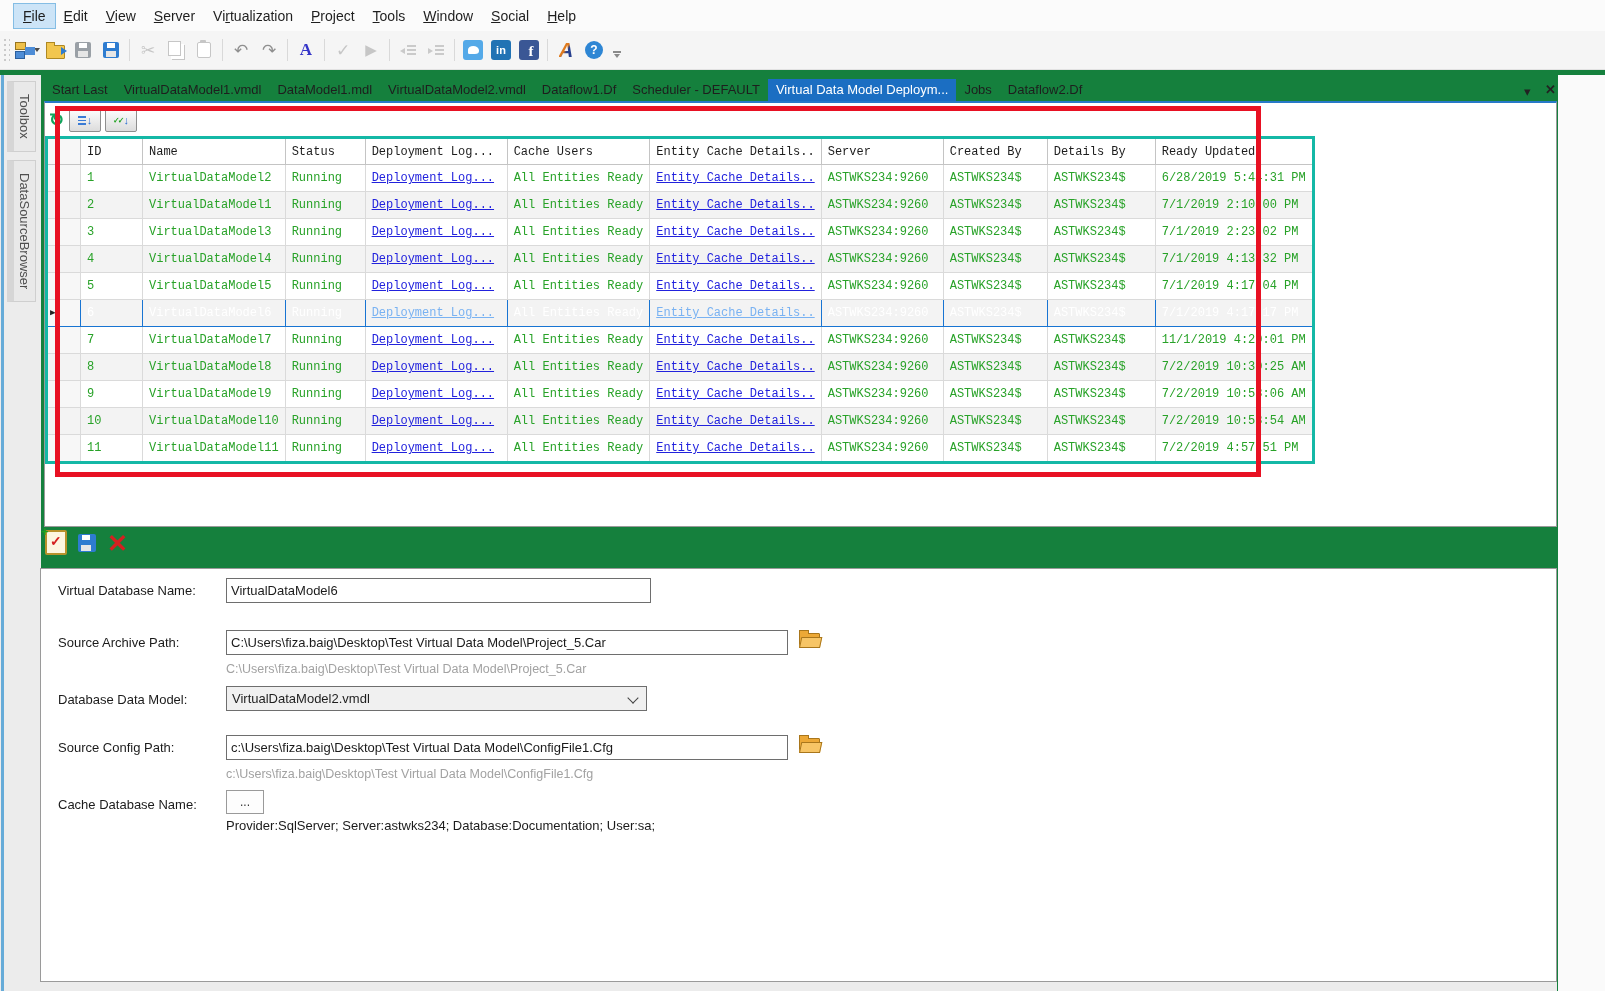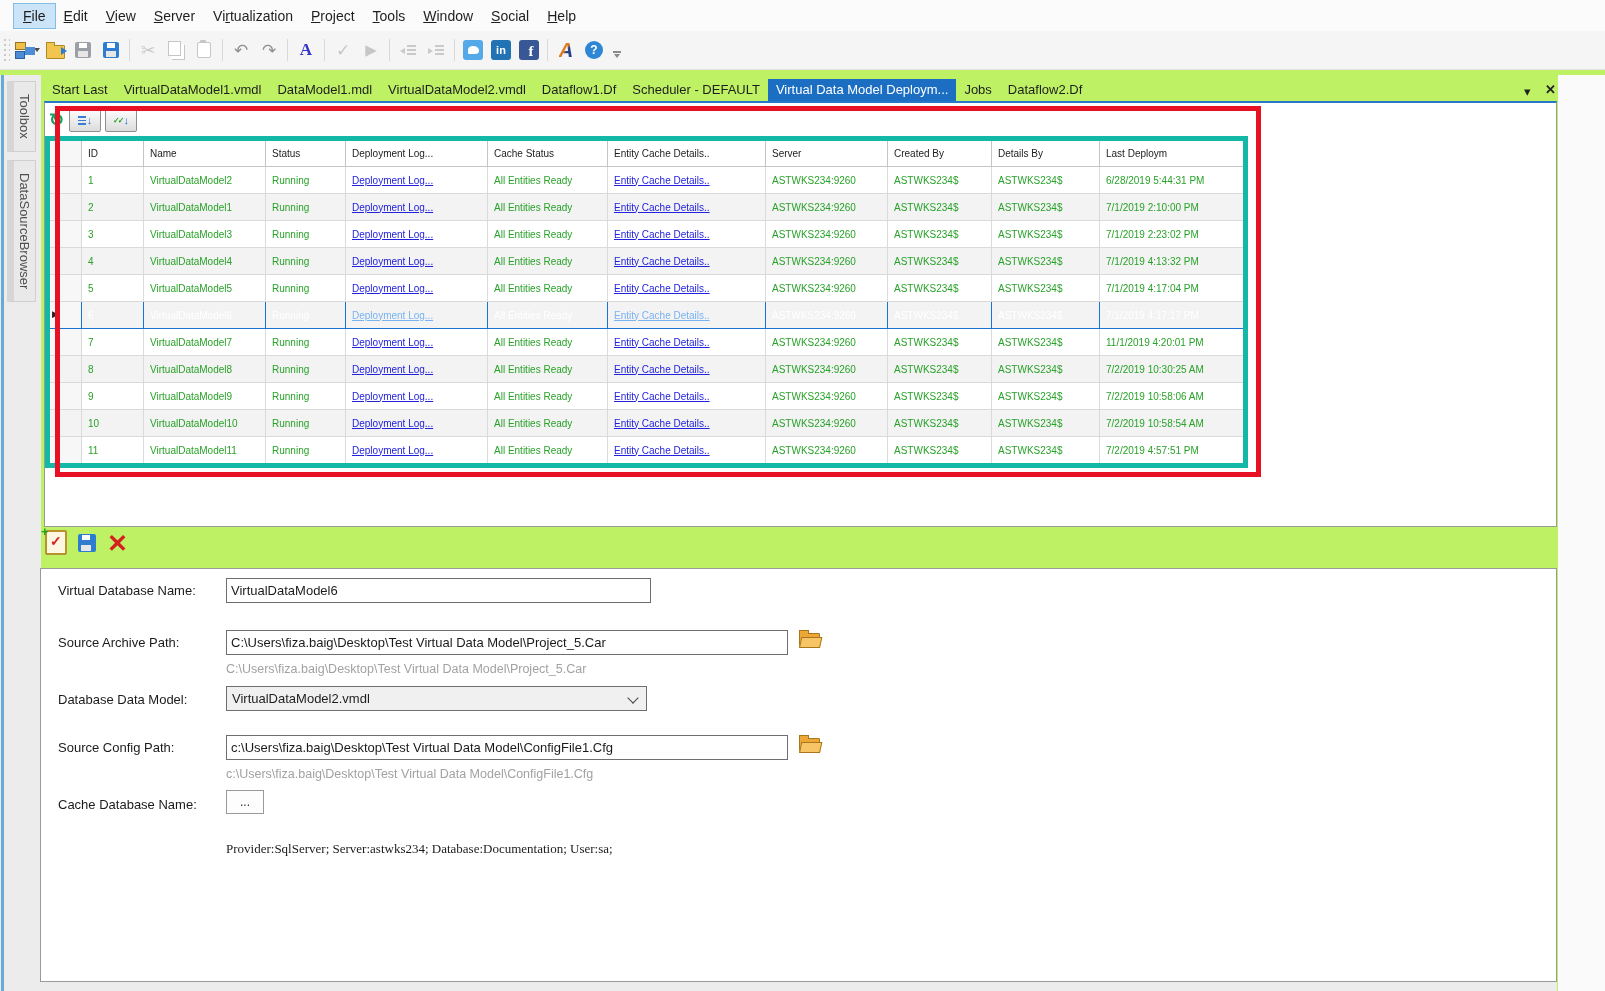--- a/index.html
+++ b/index.html
@@ -1,16 +1,16 @@
 <!DOCTYPE html>
 <html><head>
 <meta charset="utf-8">
 <style>
   html,body{margin:0;padding:0;background:#fff;}
-  #app{position:relative;width:1605px;height:991px;background:#bef264;overflow:hidden;
+  #app{position:relative;width:1605px;height:991px;background:#15803d;overflow:hidden;
        font-family:"Liberation Sans",sans-serif;color:#1e1e1e;}
 
   
   .menubar{position:absolute;top:0;left:0;right:0;height:31px;background:#fbfbfb;
            display:flex;align-items:center;padding-left:14px;font-size:14px;}
   .menu-item{padding:4px 9px;white-space:nowrap;}
   .menu-item.active{background:#cce4f7;outline:1px solid #84bde4;}
   .menu-item u{text-decoration:underline;}
 
   
@@ -96,21 +96,21 @@
              border:1px solid #9a9a9a;border-top:2px solid #2779c8;box-sizing:border-box;}
   .grefresh{position:absolute;left:4px;top:6px;font-size:18px;font-weight:bold;color:#12a35c;}
   .grefresh::before{content:"↻";}
   .gbtn{position:absolute;top:5px;width:30px;height:22px;border:1px solid #8e8e8e;border-radius:2px;
         background:linear-gradient(#fefefe,#dcdcdc);display:flex;align-items:center;justify-content:center;gap:1px;}
   .mini-lines{width:8px;height:9px;background:repeating-linear-gradient(#3a7bd5 0 1.5px,transparent 1.5px 3.5px);}
   .mini-checks{color:#1fa11f;font-size:8px;font-weight:bold;letter-spacing:-2px;}
   .mini-down{color:#2e6fd0;font-size:11px;font-weight:bold;}
 
   .grid-table{position:absolute;left:0;top:33px;border-collapse:collapse;table-layout:fixed;
-              font-size:10px;background:#fff;border:5px solid #14b8a6;}
+              font-size:12px;background:#fff;border:3px solid #14b8a6;font-family:Liberation Mono, monospace;}
   .grid-table th{font-weight:400;text-align:left;color:#1c1c1c;height:25px;padding:0 6px;
               border:1px solid #c4c4c4;background:#fff;white-space:nowrap;overflow:hidden;}
   .grid-table td{height:26px;padding:0 6px;border:1px solid #dadada;color:#28a228;
               white-space:nowrap;overflow:hidden;}
   .grid-table tbody tr:nth-child(even) td{background:#f3f3f3;}
   .glink{color:#2222dd;text-decoration:underline;cursor:pointer;}
   .grid-table tr.selected td{background:#1874d2;color:#fff;border-color:#1874d2;}
   .grid-table tr.selected .glink{color:#79b2f2;}
   .grid-table td.sel-cell,.grid-table th.sel-cell{background:#f7f7f7;position:relative;}
   .grid-table tr.selected td.sel-cell{background:#f7f7f7;}
@@ -273,26 +273,26 @@
             <col style="width: 108px;">
             <col style="width: 146px;">
           </colgroup>
           <thead>
             <tr>
               <th class="sel-cell"></th>
               <th>ID</th>
               <th>Name</th>
               <th>Status</th>
               <th>Deployment Log...</th>
-              <th>Cache Status</th>
+              <th>Cache Users</th>
               <th>Entity Cache Details..</th>
               <th>Server</th>
               <th>Created By</th>
               <th>Details By</th>
-              <th>Last Deploym</th>
+              <th>Ready Updated</th>
             </tr>
           </thead>
           <tbody>
             <tr>
               <td class="sel-cell"></td>
               <td>1</td>
               <td>VirtualDataModel2</td>
               <td>Running</td>
               <td><span class="glink">Deployment Log...</span></td>
               <td>All Entities Ready</td>
@@ -464,18 +464,18 @@
 
     <label class="flabel" style="top:171px;">Source Config Path:</label>
     <input class="ftext" style="top: 166px; width: 552px;" type="text" value="c:\Users\fiza.baig\Desktop\Test Virtual Data Model\ConfigFile1.Cfg">
     <span class="folder-btn" style="left:758px;top:166px;">
         <span class="ic-folder"></span>
       </span>
     <div class="fhint" style="top:198px;">c:\Users\fiza.baig\Desktop\Test Virtual Data Model\ConfigFile1.Cfg</div>
 
     <label class="flabel" style="top:228px;">Cache Database Name:</label>
     <button class="dots-btn" style="top:221px;">...</button>
-    <div class="fprov" style="top:272px;font-family:Liberation Serif, serif;">Provider:SqlServer; Server:astwks234; Database:Documentation; User:sa;</div>
+    <div class="fprov" style="top:249px;">Provider:SqlServer; Server:astwks234; Database:Documentation; User:sa;</div>
   </div>
 
   <div class="right-strip"></div>
   <div class="bottom-strip"></div>
 </div>
 
 </body></html>

